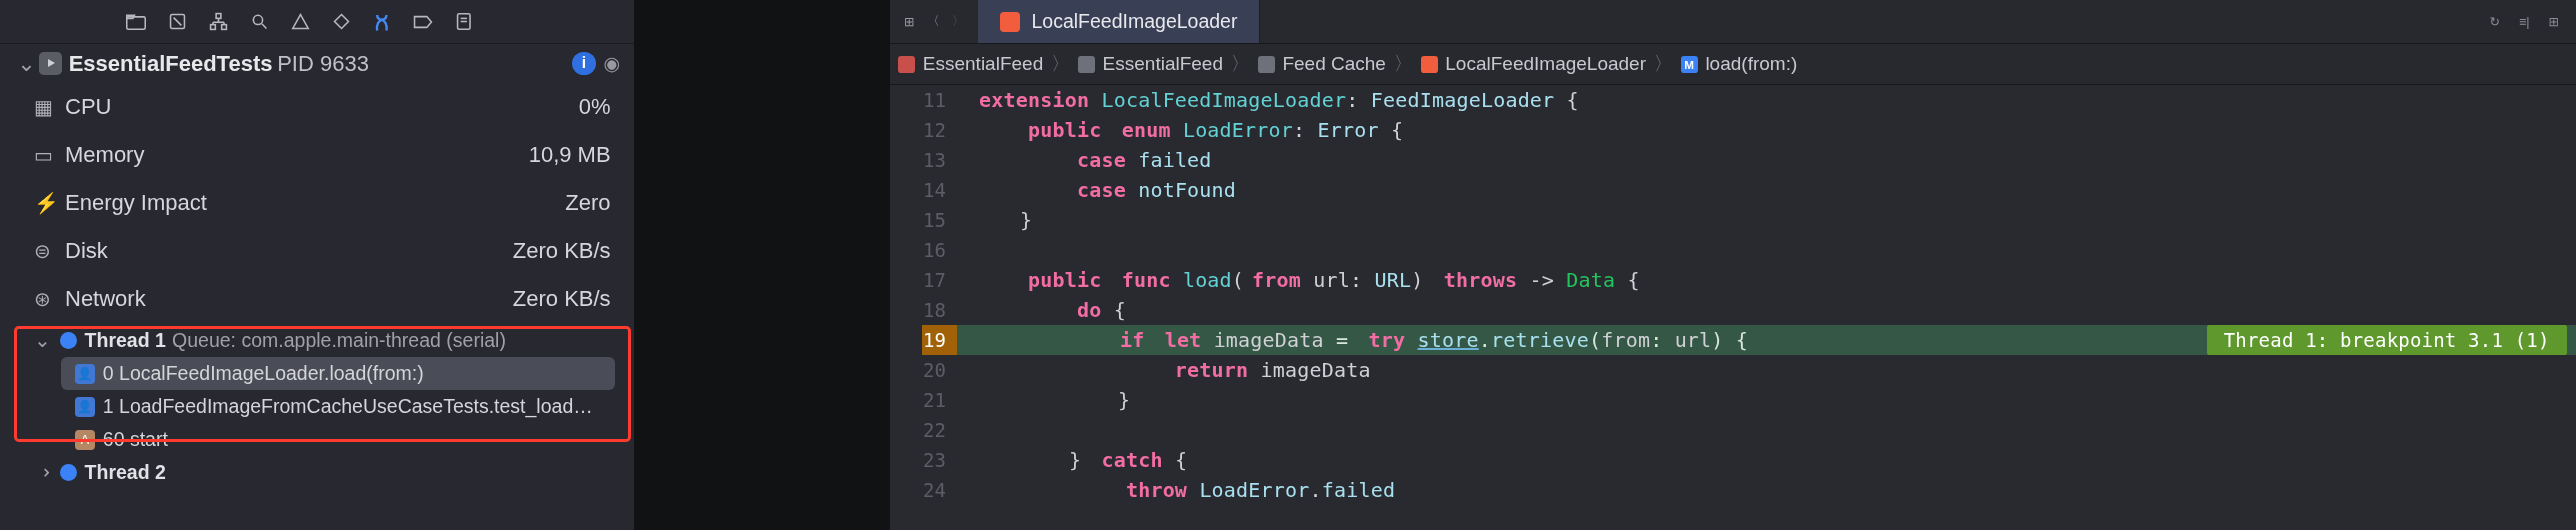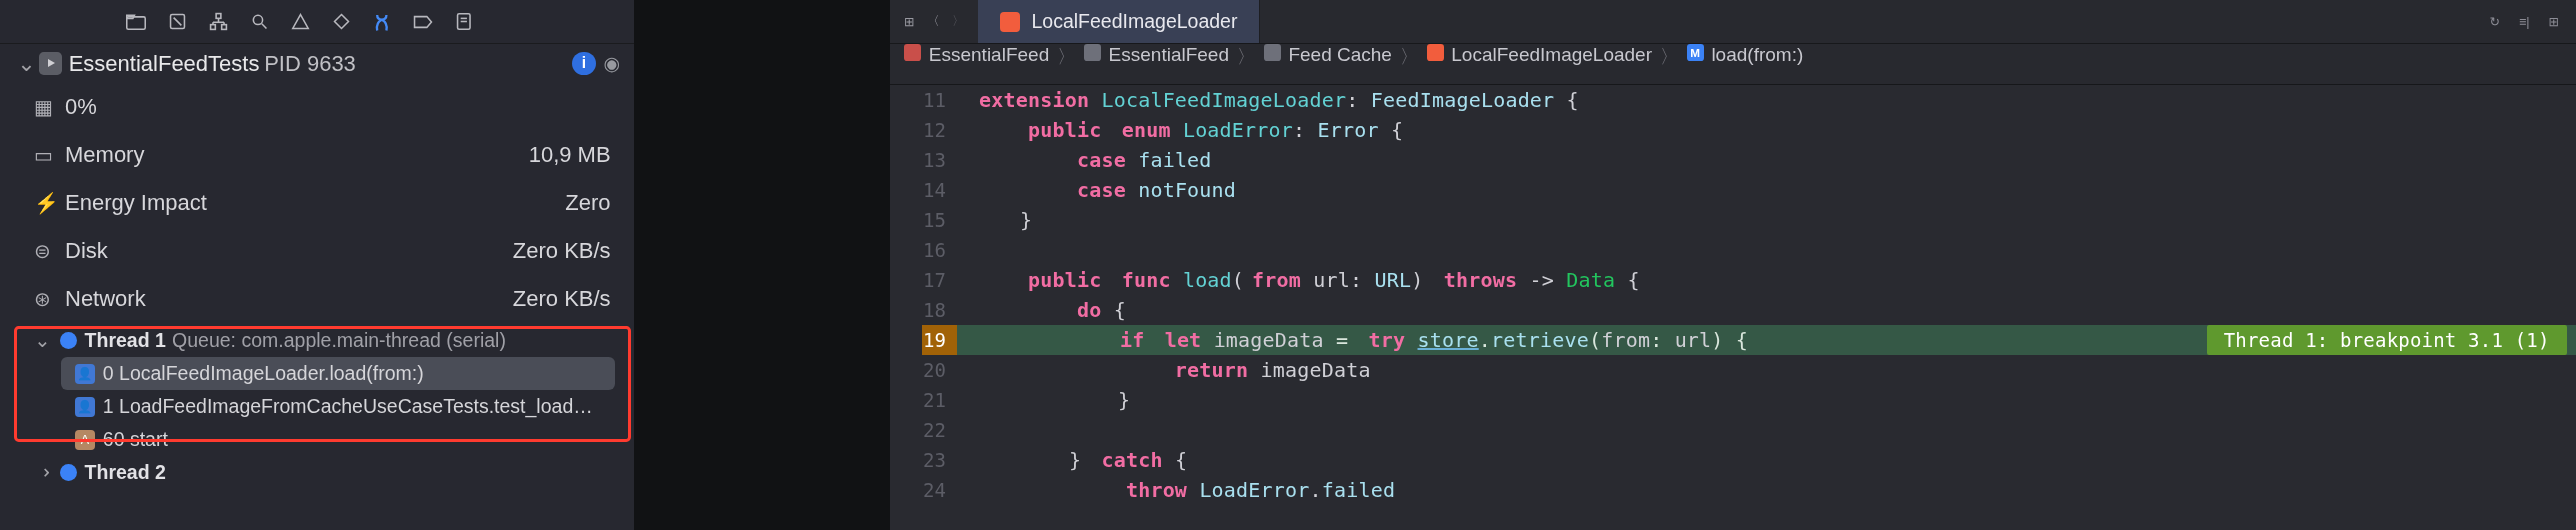--- a/index.html
+++ b/index.html
@@ -55,21 +55,21 @@
     margin: 0 6.2px 0 3.1px;
   }
   .proc-icon-circle::after{
     content:"";
     width:0;height:0;
     border-left:7px solid #d0d0d4;
     border-top:4.7px solid transparent;
     border-bottom:4.7px solid transparent;
     margin-left:2.3px;
   }
-  .proc-name { font-weight: 400; }
+  .proc-name { font-weight: 700; }
   .proc-pid  { font-weight: 400; color: #c0c0c5; margin-left: 4.7px; }
   .proc-right {
     margin-left: auto;
     display:flex; align-items:center; gap:7.8px;
     padding-right:14px;
   }
   .pill-i {
     width:23.4px;height:23.4px;border-radius:50%;
     background:#2f6fe0;color:#fff;
     font-size:15.6px;font-weight:700;
@@ -166,22 +166,22 @@
   .swift-icon{
     width:20px;height:20px;border-radius:3.9px;
     background:#f25d3d;
     display:inline-block;
   }
   .tabbar-spacer{flex:1;}
   .tabbar-right{display:flex;align-items:center;gap:19px;padding-right:17px;color:#8d8d96;}
 
   .jumpbar{
     height:41px;
-    display:flex;align-items:flex-start;
-    gap:7.8px;padding-left:14px;
+    display:flex;align-items:center;
+    gap:7.8px;padding-left:8px;
     background:#28292f;
     font-size:19px;color:#c8c8cf;
     border-bottom:0.8px solid #16171a;
   }
   .jb-sep{color:#6e6e76;}
   .jb-icon{
     width:17px;height:17px;border-radius:3.1px;
     background:#c94f4a;display:inline-block;
   }
   .jb-folder{
@@ -339,20 +339,21 @@
     <span class="proc-pid">PID 9633</span>
     <span class="proc-right">
       <span class="pill-i">i</span>
       <span class="eye-icon">◉</span>
     </span>
   </div>
 
   <div class="gauge-list">
     <div class="gauge-row">
       <span class="g-icon">▦</span>
+      <span class="g-label">CPU</span>
       <span class="g-val">0%</span>
     </div>
     <div class="gauge-row">
       <span class="g-icon">▭</span>
       <span class="g-label">Memory</span>
       <span class="g-val">10,9 MB</span>
     </div>
     <div class="gauge-row">
       <span class="g-icon">⚡</span>
       <span class="g-label">Energy Impact</span>

